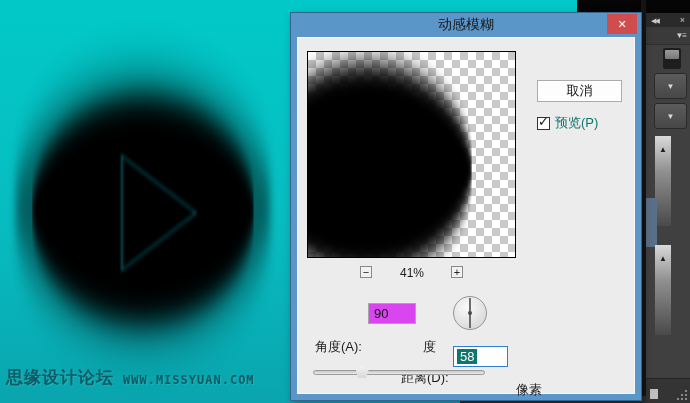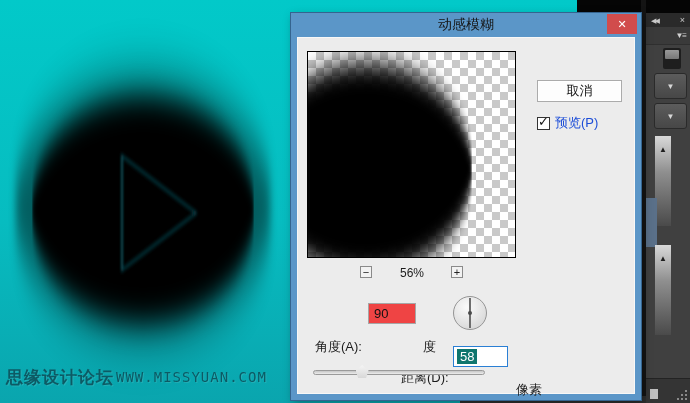--- a/index.html
+++ b/index.html
@@ -2,23 +2,23 @@
 <html><head>
 <meta charset="utf-8">
 <style>
   * { margin:0; padding:0; box-sizing:border-box; }
   html,body { width:690px; height:403px; overflow:hidden; }
   body { font-family:"Liberation Sans","DejaVu Sans",sans-serif; }
   #screen { position:relative; width:690px; height:403px; background:linear-gradient(180deg,#02c9c9 0%,#07bcc0 55%,#0aa5ae 100%); overflow:hidden; }
 
   
   #canvas-art { position:absolute; left:0; top:0; }
-  .watermark { position:absolute; left:6px; top:366px; display:flex; align-items:center; gap:2px; color:#0d5a64; text-shadow:1px 1px 0 rgba(255,255,255,.10); white-space:nowrap; }
+  .watermark { position:absolute; left:6px; top:366px; display:flex; align-items:flex-end; gap:9px; color:#0d5a64; text-shadow:1px 1px 0 rgba(255,255,255,.10); white-space:nowrap; }
   .wm-big { font-family:"DejaVu Sans Mono","Liberation Mono",monospace; font-size:17px; font-weight:bold; letter-spacing:1px; }
-  .wm-small { font-family:"DejaVu Sans Mono","Liberation Mono",monospace; font-size:14px; font-weight:normal; letter-spacing:1px; padding-bottom:2px; }
+  .wm-small { font-family:"DejaVu Sans Mono","Liberation Mono",monospace; font-size:12px; font-weight:bold; letter-spacing:1px; padding-bottom:2px; }
 
   
   .top-black { position:absolute; left:577px; top:0; width:113px; height:13px; background:#050505; }
   .gap-sliver { position:absolute; left:641px; top:0; width:5px; height:396px; background:#141414; }
   .status-strip { position:absolute; left:460px; top:393px; width:230px; height:10px; background:#2d2d2d; display:flex; align-items:center; gap:14px; padding-left:18px; }
   .status-strip i { width:7px; height:5px; background:#6e6e6e; }
 
   .panel { position:absolute; left:646px; top:13px; width:44px; height:390px; background:#404040; }
   .panel-header { height:14px; background:#2a2a2a; display:flex; align-items:center; justify-content:space-between; padding:0 5px; color:#c9c9c9; }
   .panel-header .pi { font-size:7px; letter-spacing:-2px; line-height:1; }
@@ -51,21 +51,21 @@
       background:repeating-conic-gradient(#c9c9c9 0% 25%, #ffffff 0% 50%); background-size:16px 16px; overflow:hidden; }
   .preview-box svg { display:block; }
 
   .zoom-btn { position:absolute; width:12px; height:12px; background:#f2f2f2; border:1px solid #8a8a8a; color:#222; font-size:11px; line-height:9px; text-align:center; padding:0; font-family:inherit; }
   .zoom-minus { left:63px; top:229px; }
   .zoom-plus  { left:154px; top:229px; }
   .zoom-level { position:absolute; left:92px; top:229px; width:46px; text-align:center; font-size:12px; color:#1b1b1b; }
 
   .lbl { position:absolute; font-size:13px; color:#1b1b1b; white-space:nowrap;margin-top:32px; }
   .angle-label { left:18px; top:269px; }
-  .angle-input { position:absolute; left:71px; top:266px; width:48px; height:21px; border:1px solid #a6a6a6; background:#ef4444; font-size:13px; padding-left:5px; font-family:inherit; color:#111; }
+  .angle-input { position:absolute; left:71px; top:266px; width:48px; height:21px; border:1px solid #a6a6a6; background:#d946ef; font-size:13px; padding-left:5px; font-family:inherit; color:#111; }
   .angle-unit { left:126px; top:269px; }
   .dial { position:absolute; left:156px; top:259px; width:34px; height:34px; border-radius:50%; border:1px solid #949494; background:radial-gradient(circle at 40% 32%,#fafafa 0%,#e3e3e3 55%,#cfcfcf 100%); }
   .dial .needle { position:absolute; left:50%; top:1px; bottom:1px; width:2px; margin-left:-1px; background:#6d6d6d; }
   .dial .dot { position:absolute; left:50%; top:50%; width:4px; height:4px; margin:-2px 0 0 -2px; border-radius:50%; background:#4a4a4a; }
 
   .dist-label { left:104px; top:300px; }
   .dist-field { position:absolute; left:156px; top:309px; width:55px; height:21px; border:1px solid #2a7fd4; background:#fff; display:flex; align-items:center; padding-left:3px; font-size:13px; }
   .dist-sel { background:#0f766e; color:#fff; padding:0 3px; }
   .dist-unit { left:219px; top:312px;font-family:Liberation Mono, monospace; }
 
@@ -73,21 +73,21 @@
   .slider-thumb { position:absolute; top:-6px; width:13px; height:13px; margin-left:-6px;
       clip-path:polygon(50% 0, 100% 42%, 80% 100%, 20% 100%, 0 42%);
       background:linear-gradient(#f5f5f5,#d8d8d8); filter:drop-shadow(0 1px 1px #555); }
 
   .btn { position:absolute; left:240px; width:85px; height:22px; background:#fdfdfd; font-size:13px; color:#111; font-family:inherit; }
   .btn-ok { top:15px; border:1px solid #3a96dd; box-shadow:inset 0 0 0 1px #eaf4fd; }
   .btn-cancel { top:43px; border:1px solid #ababab; box-shadow:inset 0 0 0 1px #fff;font-family:Liberation Serif, serif; }
   .chk-row { position:absolute; left:240px; top:77px; display:flex; align-items:center; gap:5px; }
   .chk-box { width:13px; height:13px; border:1px solid #333; background:#fff; position:relative; }
   .chk-box span { position:absolute; left:0; top:-4px; font-size:13px; font-weight:bold; color:#111; }
-  .chk-label { font-size:13px; color:#1d4ed8; }
+  .chk-label { font-size:13px; color:#0f766e; }
 </style>
 </head>
 <body>
 
 <div id="screen">
 
   <svg id="canvas-art" width="690" height="403" viewBox="0 0 690 403">
     <defs>
       <filter id="vb-ghost" x="-60%" y="-60%" width="220%" height="220%">
           <feGaussianBlur stdDeviation="3 27"></feGaussianBlur>
@@ -159,21 +159,21 @@
           <defs>
               <filter id="pv-blur" x="-50%" y="-50%" width="200%" height="200%">
                 <feGaussianBlur stdDeviation="0.5 13"></feGaussianBlur>
               </filter>
             </defs>
           <circle cx="58" cy="117" r="106" fill="#000" filter="url(#pv-blur)"></circle>
         </svg>
       </div>
 
       <button class="zoom-btn zoom-minus"><span>−</span></button>
-      <span class="zoom-level">56%</span>
+      <span class="zoom-level">41%</span>
       <button class="zoom-btn zoom-plus"><span>+</span></button>
 
       <span class="lbl angle-label">角度(A):</span>
       <input class="angle-input" value="90" style="">
       <span class="lbl angle-unit">度</span>
       <div class="dial" style="transform: rotate(0deg);">
         <div class="needle"></div>
         <div class="dot"></div>
       </div>
 

